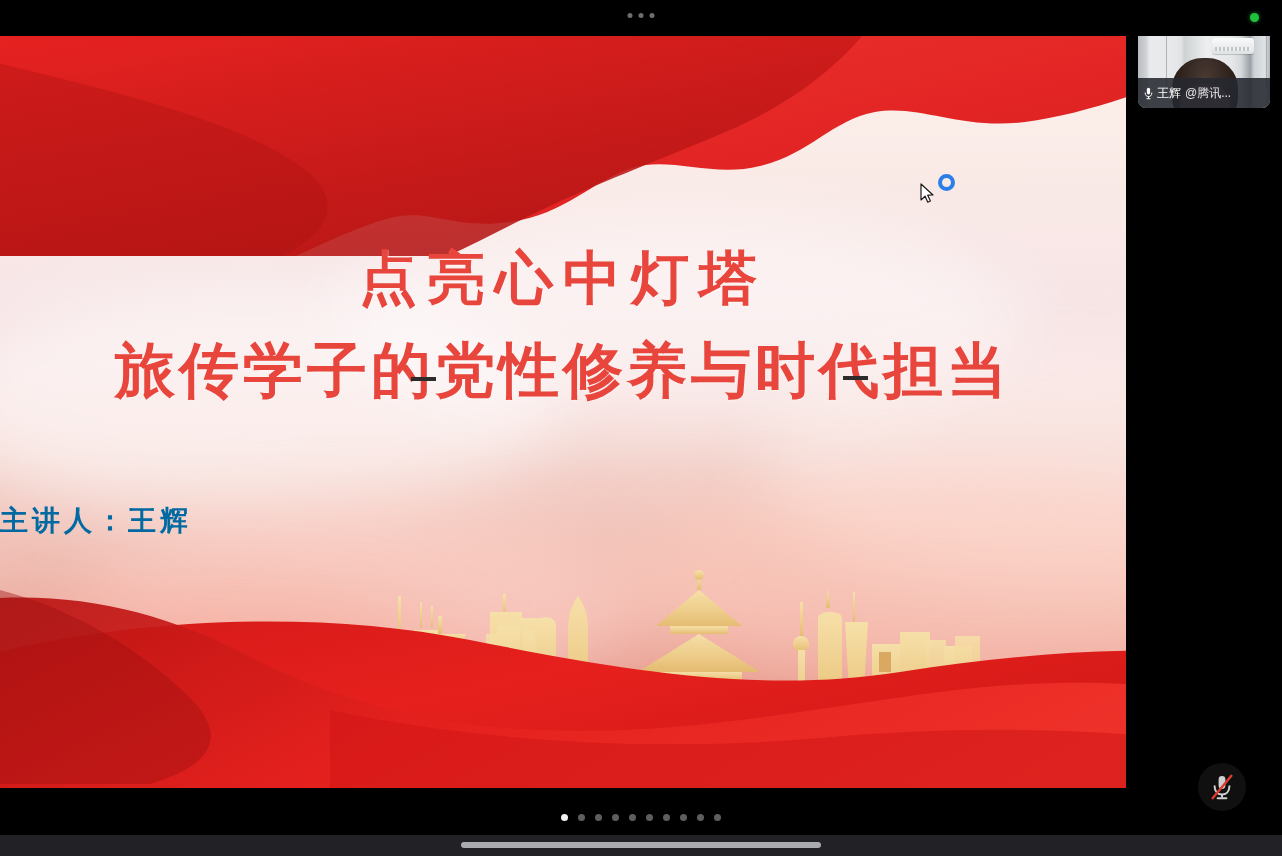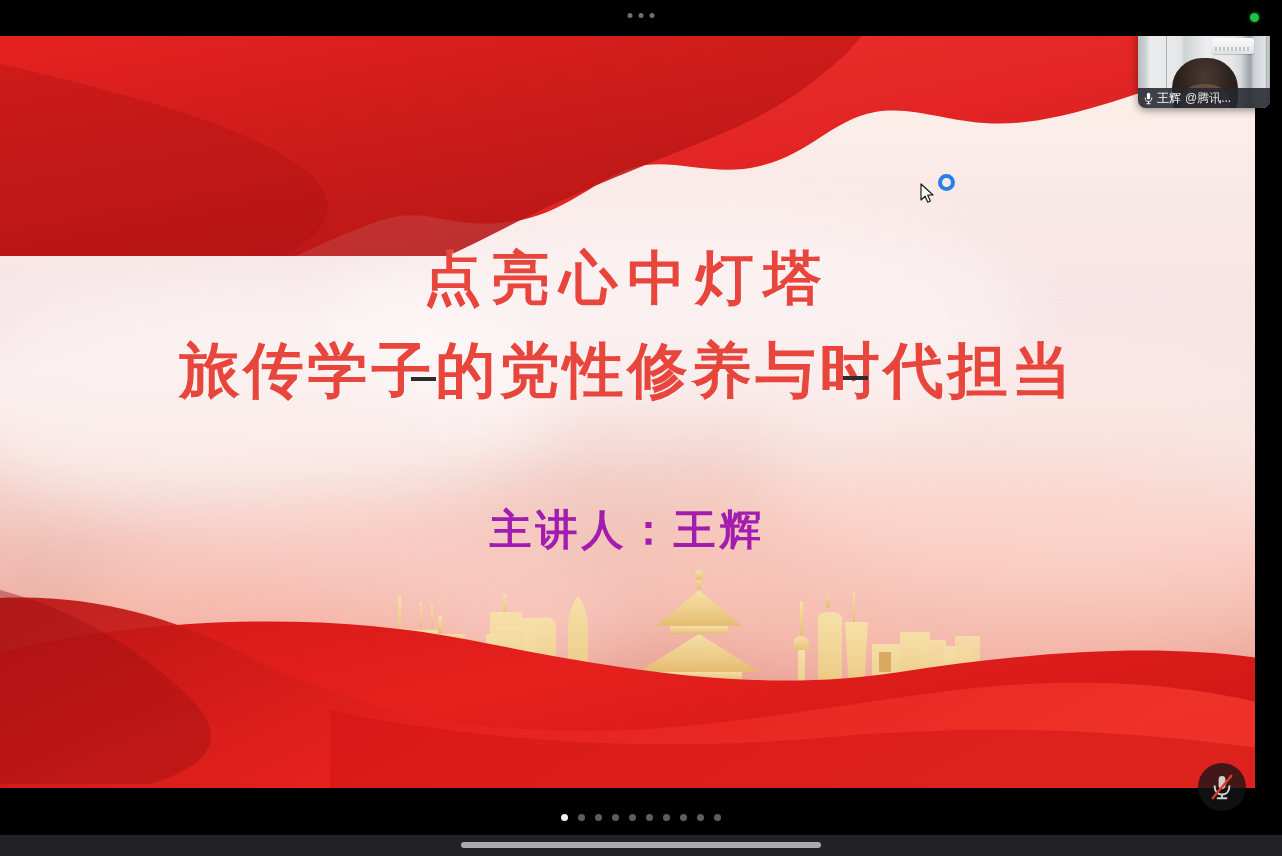--- a/index.html
+++ b/index.html
@@ -12,21 +12,21 @@
 
   
   .topbar{ position:absolute; left:0; top:0; width:1282px; height:36px; background:#000; z-index:40;}
   .more-dots{ position:absolute; left:50%; top:13px; transform:translateX(-50%);
      display:flex; gap:6px; cursor:pointer; }
   .more-dots i{ width:5px;height:5px;border-radius:50%;background:#6e6e6e;display:block;}
   .status-dot{ position:absolute; right:23px; top:13px; width:9px;height:9px;border-radius:50%;
      background:#1fc23d; box-shadow:0 0 4px rgba(40,200,70,.6); }
 
   
-  .stage{ position:absolute; left:0; top:36px; width:1255px; height:752px; overflow:hidden;
+  .stage{ position:absolute; left:0; top:36px; width:1126px; height:752px; overflow:hidden;
           background:#f7ece9; }
 
   
   .sky{ position:absolute; inset:0;
     background:
       linear-gradient(180deg,
         #fcf2ee 0%,
         #fbeee9 10%,
         #f9e9e6 22%,
         #f7e5e6 34%,
@@ -66,22 +66,22 @@
   .title-sub{
     position:absolute; left:0; right:0; top:295px; text-align:center;
     font-size:60px; font-weight:bold; color:#e8453d; letter-spacing:4px;
     text-shadow:1px 1px 0 rgba(255,255,255,.3);
   }
   .mark{ position:absolute; height:4px; background:#2e2b2b; z-index:9; }
   .mark-a{ left:411px; top:341px; width:25px; }
   .mark-b{ left:843px; top:340px; width:25px; }
 
   .presenter{
-    position:absolute; left:0; right:0; top:466px; text-align:center;
-    font-size:42px; font-weight:bold; color:#a21caf; letter-spacing:4px;
+    position:absolute; left:0; right:0; top:466px; text-align:left;
+    font-size:28px; font-weight:bold; color:#0369a1; letter-spacing:4px;
   }
 
   
   .selfview{
     position:absolute; right:12px; top:18px; width:132px; height:90px;
     border-radius:8px; overflow:hidden; z-index:25;
     box-shadow:0 2px 8px rgba(0,0,0,.45);
     background:#30313a;
   }
   .sv-room{ position:absolute; inset:0;
@@ -95,21 +95,21 @@
   .sv-ac:after{ content:""; position:absolute; left:3px; bottom:3px; width:36px;height:4px;
      background:repeating-linear-gradient(90deg,#c2c6c8 0 2px,#eceeef 2px 4px);}
   .sv-doorline{ position:absolute; left:28px; top:0; width:1px; height:70px; background:rgba(120,125,130,.5);}
   .sv-doorline2{ position:absolute; left:128px; top:0; width:1px; height:70px; background:rgba(120,125,130,.4);}
   .sv-hline{ position:absolute; left:0; top:8px; width:60px; height:2px; background:rgba(150,130,110,.55);}
   .sv-head{ position:absolute; left:34px; top:40px; width:66px; height:66px; border-radius:46% 46% 40% 40%;
      background:radial-gradient(ellipse at 50% 30%, #4a3a33 0%, #2e221d 55%, #1d1512 100%);}
   .sv-face{ position:absolute; left:8px; top:26px; width:50px;height:44px;border-radius:45%;
      background:#6b4f43; opacity:.92;}
   .sv-label{
-    position:absolute; left:0; right:0; bottom:0; height:20px;
+    position:absolute; left:0; right:0; bottom:0; height:30px;
     background:rgba(38,40,48,.88); display:flex; align-items:center; gap:4px; padding:0 6px;
     font-size:12px; white-space:nowrap; overflow:hidden;
   }
   .sv-name{ color:#ffffff; }
   .sv-org{ color:#e5e5e5; }
   .mic-small{ width:9px; height:13px; flex:0 0 auto; }
 
   
   .mute-btn{
     position:absolute; right:36px; bottom:45px; width:48px; height:48px; border-radius:50%;

